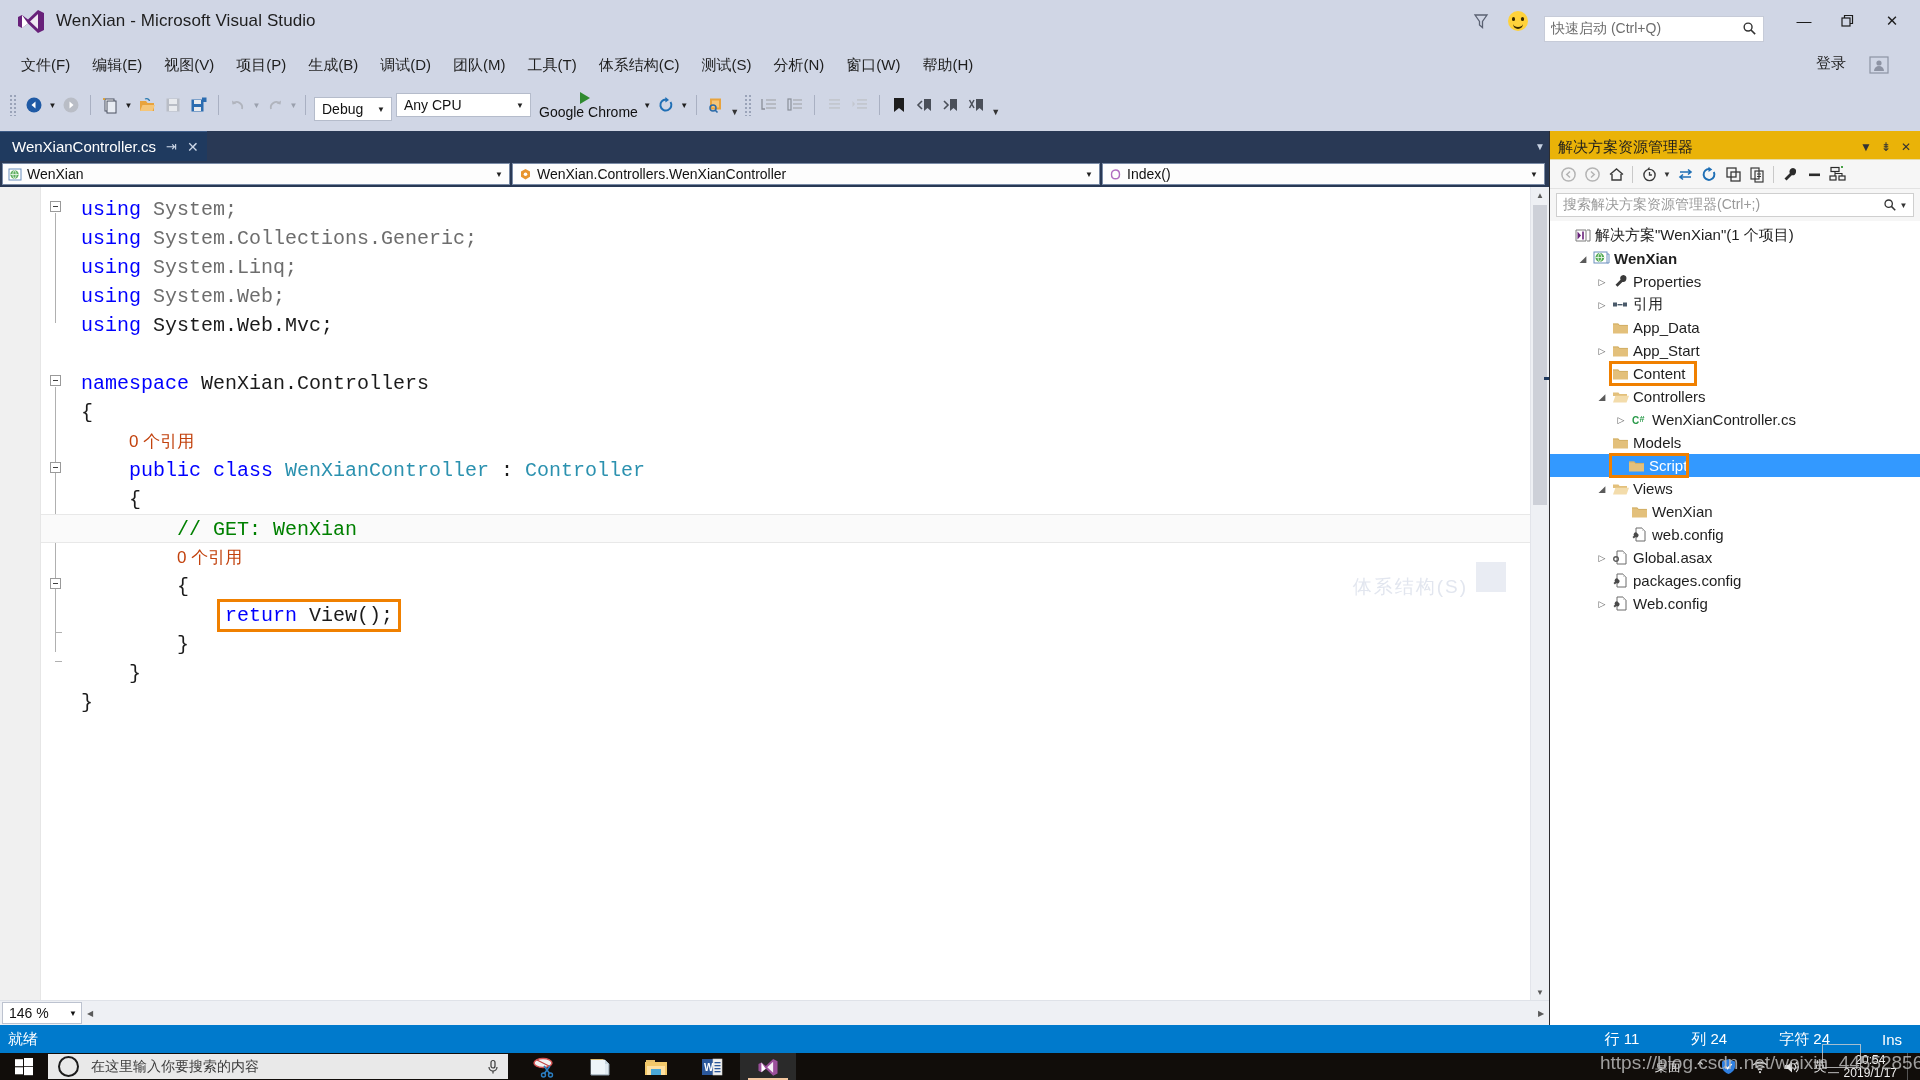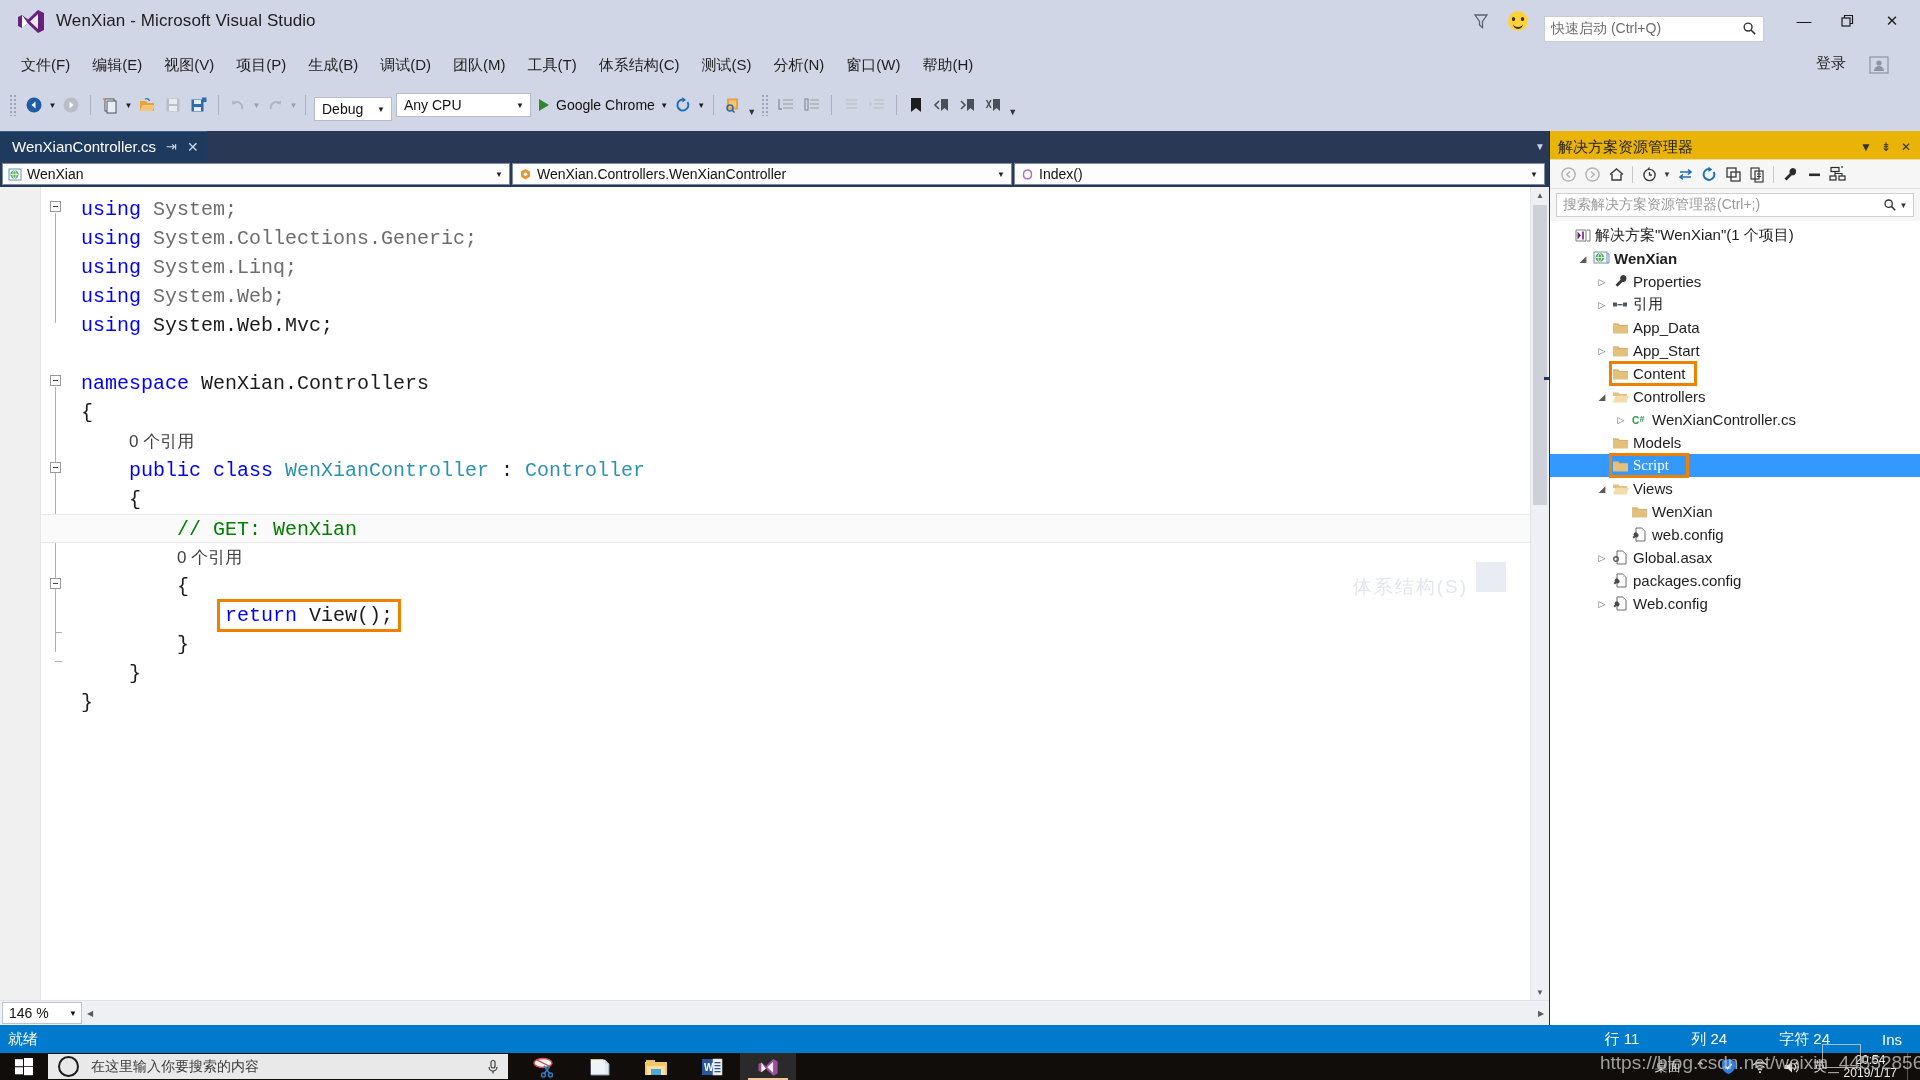--- a/index.html
+++ b/index.html
@@ -56,21 +56,21 @@
   .tb-arrow{width:11px;height:26px;display:flex;align-items:center;justify-content:center;font-size:8px;color:#1e1e1e;}
   .tb-arrow.dis{color:#9aa0ad;}
   .combo{
     height:24px;background:#fff;border:1px solid #b5bccb;display:flex;align-items:center;
     padding:0 2px 0 7px;box-sizing:border-box;margin:0 2px;font-size:14px;color:#111;
   }
   .combo .cap{flex:1;white-space:nowrap;}
   .combo .car{width:16px;text-align:center;font-size:8px;color:#222;}
   .combo.debug{width:78px;margin-top:8px;}
   .combo.cpu{width:135px;}
-  .run-btn{display:flex;align-items:center;height:26px;padding:0 4px 0 6px;font-size:14px;color:#111;}
+  .run-btn{display:flex;align-items:center;height:26px;padding:0 4px 0 6px;font-size:14px;color:#111;flex-direction:column;}
   .tri{width:0;height:0;border-left:10px solid #2f8a2f;border-top:6px solid transparent;border-bottom:6px solid transparent;margin-right:7px;}
   .ovf{width:12px;height:26px;display:flex;align-items:flex-end;justify-content:center;font-size:9px;color:#333;padding-bottom:2px;}
   
   .body-split{flex:1;display:flex;min-height:0;background:#2d2d30;}
   .editor-pane{flex:1;display:flex;flex-direction:column;min-width:0;background:#293955;}
   
   .tabstrip{height:30px;flex:0 0 30px;background:#293955;display:flex;align-items:stretch;position:relative;}
   .tab{
     background:#1f3a5f;color:#fff;display:flex;align-items:center;padding:0 8px 0 12px;
     font-size:15px;border-top:1px solid #3b5a86;
@@ -81,38 +81,38 @@
   
   .navbar{height:26px;flex:0 0 26px;background:#293955;display:flex;align-items:center;padding:0 2px;}
   .navcombo{
     height:22px;background:#fdfdfd;border:1px solid #7a8ba6;display:flex;align-items:center;
     padding:0 2px 0 4px;box-sizing:border-box;font-size:14px;color:#111;margin-right:2px;
   }
   .navcombo .ni{width:17px;height:17px;flex:0 0 auto;display:flex;align-items:center;justify-content:center;margin-right:3px;}
   .navcombo .ntxt{flex:1;white-space:nowrap;overflow:hidden;}
   .navcombo .ncar{width:16px;text-align:center;font-size:8px;color:#222;}
   .navcombo.c1{width:508px;}
-  .navcombo.c2{width:500px;}
+  .navcombo.c2{width:588px;}
   .navcombo.c3{flex:1;}
   
   .code-wrap{flex:1;display:flex;min-height:0;background:#fff;position:relative;}
   .code-gutter{width:40px;flex:0 0 40px;background:#f0f0f0;border-right:1px solid #e6e6e6;}
   .code-area{
     flex:1;position:relative;background:#fff;overflow:hidden;
     font-family:"Liberation Mono","DejaVu Sans Mono",monospace;
     font-size:20px;line-height:29px;
   }
   .code-lines{position:absolute;left:0;top:8px;right:0;}
   .cl{height:29px;white-space:pre;padding-left:10px;}
   .k{color:#0000ff;}
   .typ{color:#2b91af;}
   .cm{color:#008000;}
   .id{color:#1b1b1b;}
   .dim{color:#6d6d6d;}
-  .refs{color:#404040;font-size:17px;font-family:"Liberation Sans",sans-serif;}
+  .refs{color:#c2410c;font-size:17px;font-family:"Liberation Sans",sans-serif;}
   .cl.hl{background:#fafafa;border-top:1px solid #e8e8e8;border-bottom:1px solid #e8e8e8;height:27px;}
   .boxed{
     position:absolute;border:3px solid #f08000;box-sizing:border-box;
   }
   .foldcol{position:absolute;left:0;top:8px;width:30px;}
   .fold{position:absolute;width:11px;height:11px;border:1px solid #9a9a9a;background:#fff;
         box-sizing:border-box;left:9px;}
   .fold:after{content:"";position:absolute;left:2px;top:4px;width:5px;height:1px;background:#404040;}
   .vline{position:absolute;left:14px;width:1px;background:#b0b0b0;}
   .hline{position:absolute;left:14px;height:1px;background:#b0b0b0;width:7px;}
@@ -706,21 +706,21 @@
           <div class="row" style="padding-left: 44px;">
             <span class="exp"></span>
             <span class="ico">
               <svg width="17" height="14" viewBox="0 0 17 14">
                 <path d="M1 2.5 h5.4 l1.2 1.5 H16 v8.5 H1 Z" fill="#e3c07b"></path>
                 <path d="M1 3 h5.2 l1.1 1.4 H15.8" fill="none" stroke="#cda95f" stroke-width=".8"></path>
               </svg>
             </span>
             <span class="lbl">Models</span>
           </div>
-          <div class="row sel" style="padding-left: 44px; font-family: Liberation Serif, serif;">
+          <div class="row sel" style="padding-left: 60px;">
             <span class="exp"></span>
             <span class="ico">
               <svg width="17" height="14" viewBox="0 0 17 14">
                 <path d="M1 2.5 h5.4 l1.2 1.5 H16 v8.5 H1 Z" fill="#e3c07b"></path>
                 <path d="M1 3 h5.2 l1.1 1.4 H15.8" fill="none" stroke="#cda95f" stroke-width=".8"></path>
               </svg>
             </span>
             <span class="lbl">Script</span>
             <span class="hlbox" style="left: 59px; top: -1px; height: 25px; width: 79.6px;"></span>
           </div>

